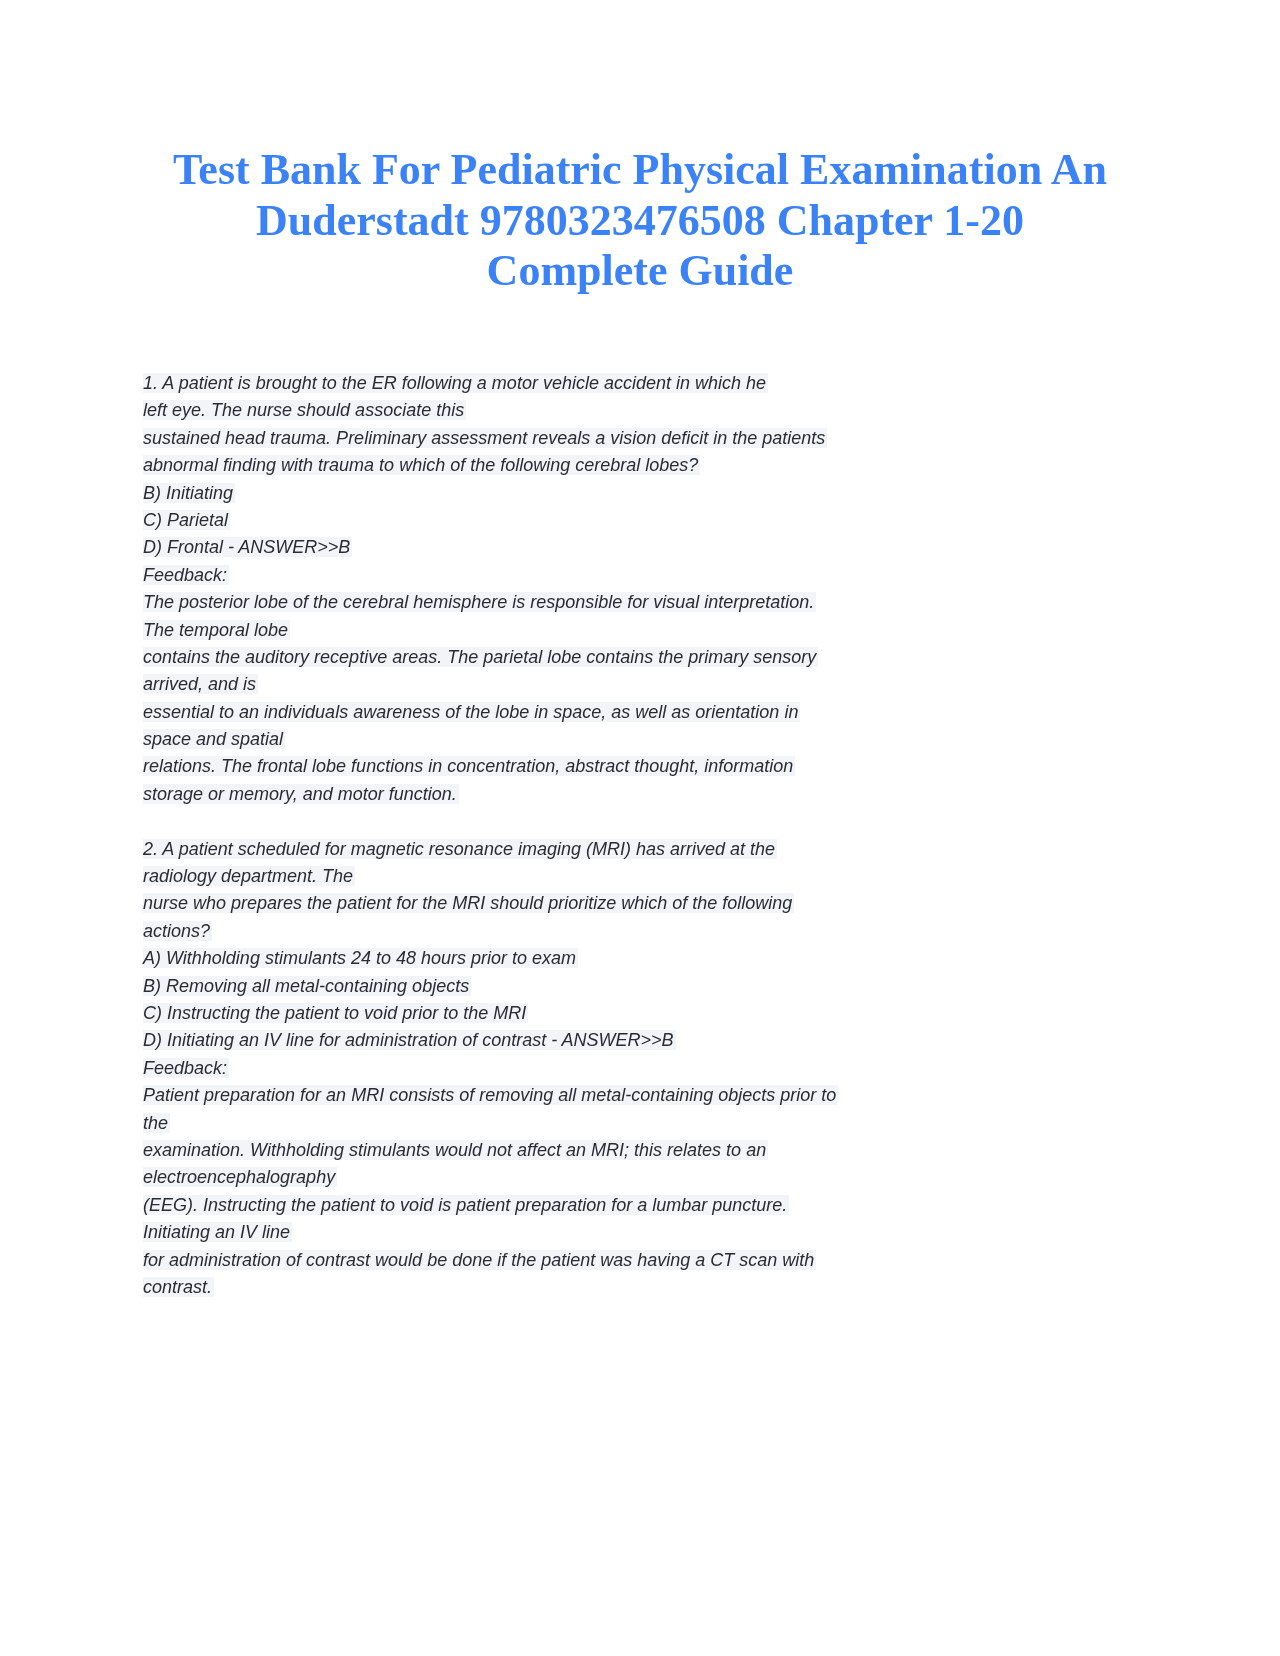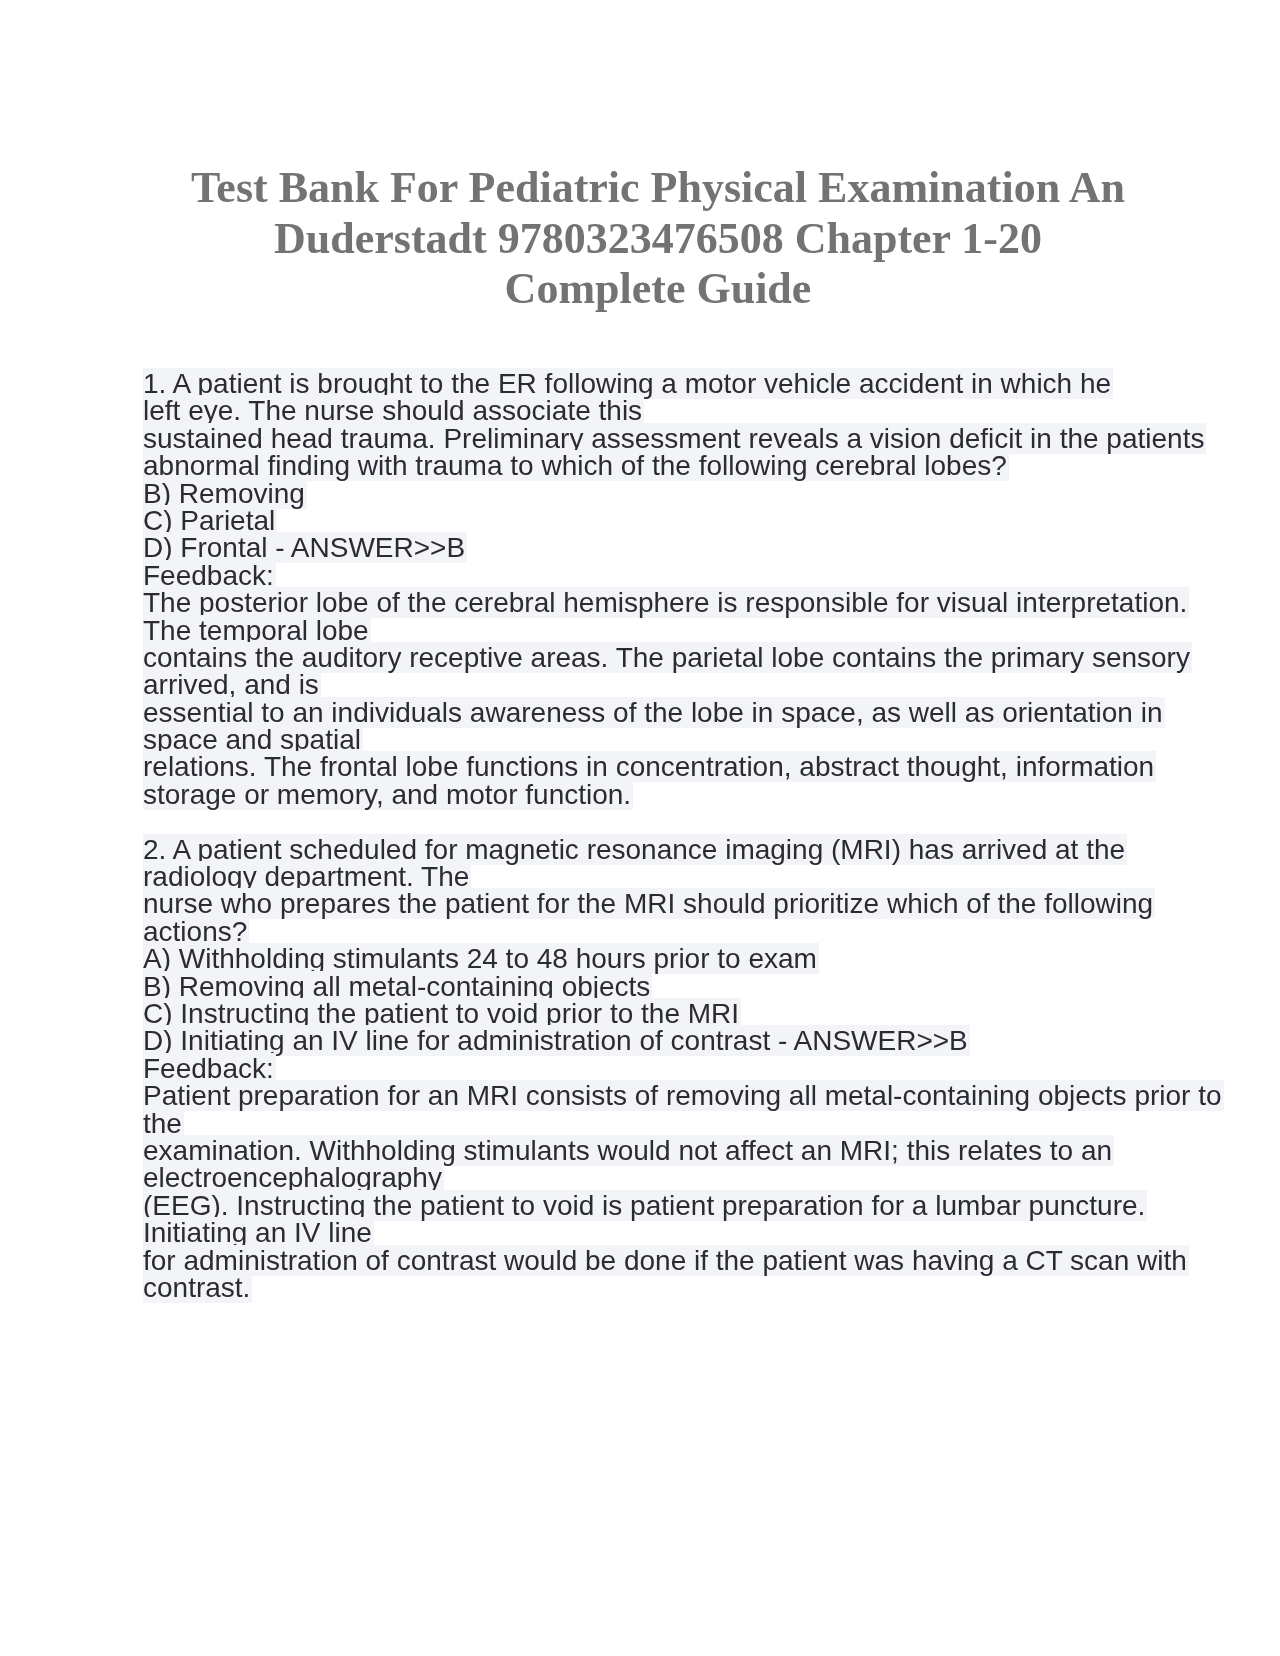--- a/index.html
+++ b/index.html
@@ -3,28 +3,28 @@
 <meta charset="utf-8">
 <style>
   html, body { margin: 0; padding: 0; background: #ffffff; }
   body { width: 1280px; height: 1656px; position: relative; overflow: hidden; }
   .page { position: absolute; left: 0; top: 0; width: 1280px; height: 1656px; background: #fff; }
   .title {
     position: absolute; left: 100px; top: 145px; width: 1080px;
     text-align: center;
     font-family: "Liberation Serif", "DejaVu Serif", serif;
     font-weight: bold; font-size: 44px; line-height: 50.5px;
-    color: #737373;
-    margin: 18px;
+    color: #3b82f6;
+    margin: 0;
   }
   .title .tl { display: block; white-space: nowrap; }
   .body {
     position: absolute; left: 143px; top: 370px; width: 1000px;
     font-family: "Liberation Sans", "DejaVu Sans", sans-serif;
-    font-size: 28px; line-height: 27.4px; color: #2b2b33;
+    font-size: 18px; line-height: 27.4px; color: #2b2b33; font-style: italic;
   }
   .ln { display: block; height: 27.4px; white-space: nowrap; }
   .ln span { background: #f3f4f8; padding-right: 2px; }
   .blank { display: block; height: 27.4px; }
 </style>
 </head>
 <body>
 
 <div class="page">
   <h1 class="title">
@@ -32,21 +32,21 @@
     <span class="tl">Duderstadt 9780323476508 Chapter 1-20</span>
     <span class="tl">Complete Guide</span>
   </h1>
 
   <div class="body">
     <div>
       <div class="ln"><span>1. A patient is brought to the ER following a motor vehicle accident in which he</span></div>
       <div class="ln"><span>left eye. The nurse should associate this</span></div>
       <div class="ln"><span>sustained head trauma. Preliminary assessment reveals a vision deficit in the patients</span></div>
       <div class="ln"><span>abnormal finding with trauma to which of the following cerebral lobes?</span></div>
-      <div class="ln"><span>B) Removing</span></div>
+      <div class="ln"><span>B) Initiating</span></div>
       <div class="ln"><span>C) Parietal</span></div>
       <div class="ln"><span>D) Frontal - ANSWER&gt;&gt;B</span></div>
       <div class="ln"><span>Feedback:</span></div>
       <div class="ln"><span>The posterior lobe of the cerebral hemisphere is responsible for visual interpretation.</span></div>
       <div class="ln"><span>The temporal lobe</span></div>
       <div class="ln"><span>contains the auditory receptive areas. The parietal lobe contains the primary sensory</span></div>
       <div class="ln"><span>arrived, and is</span></div>
       <div class="ln"><span>essential to an individuals awareness of the lobe in space, as well as orientation in</span></div>
       <div class="ln"><span>space and spatial</span></div>
       <div class="ln"><span>relations. The frontal lobe functions in concentration, abstract thought, information</span></div>

